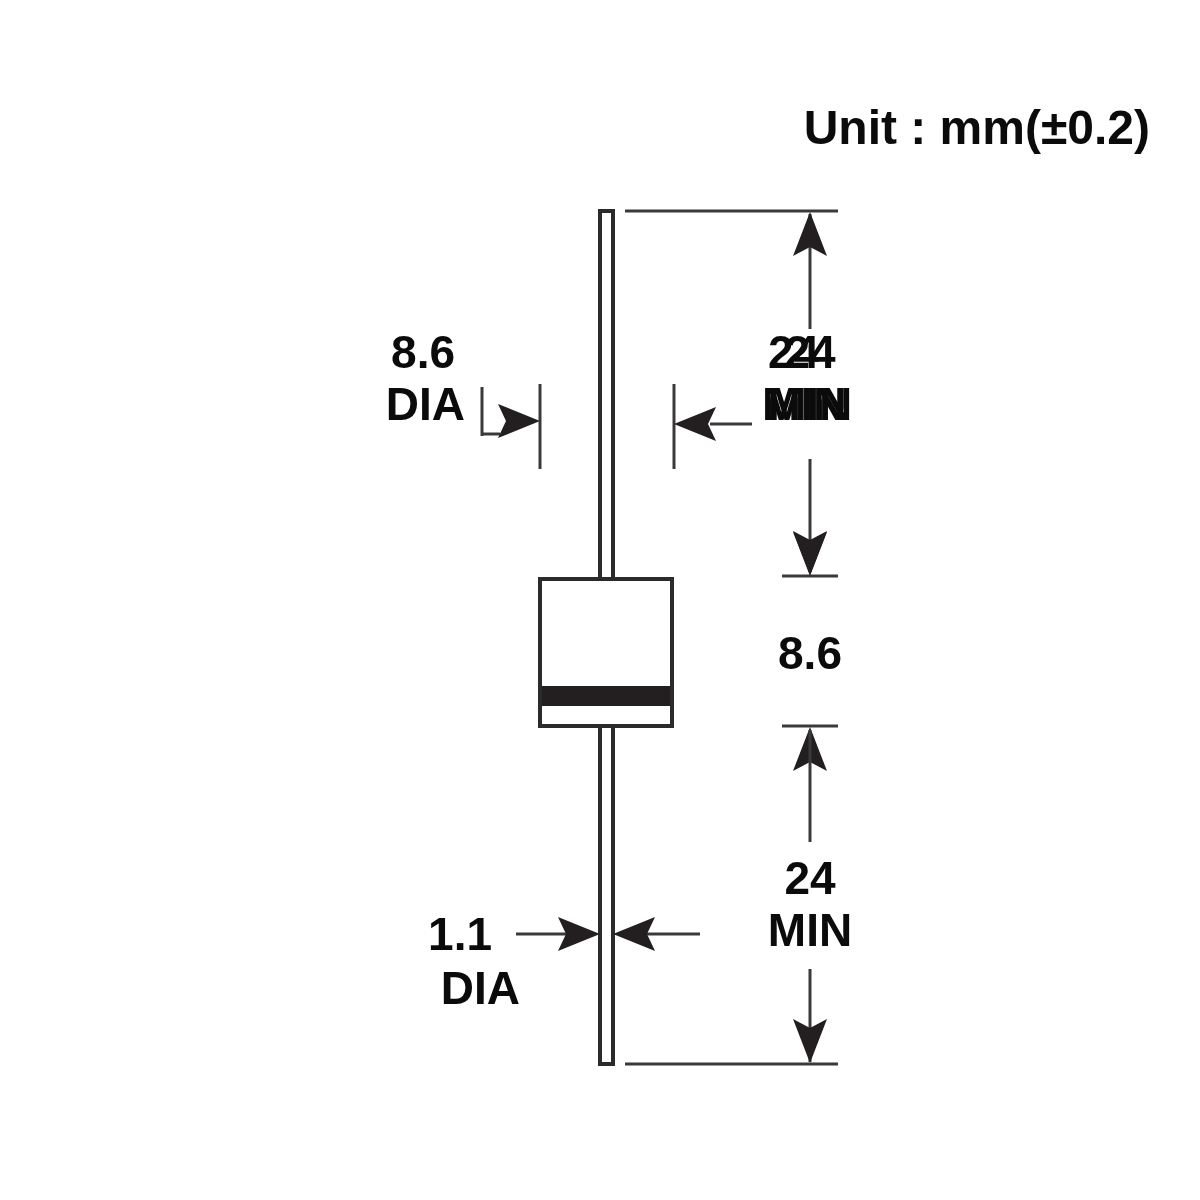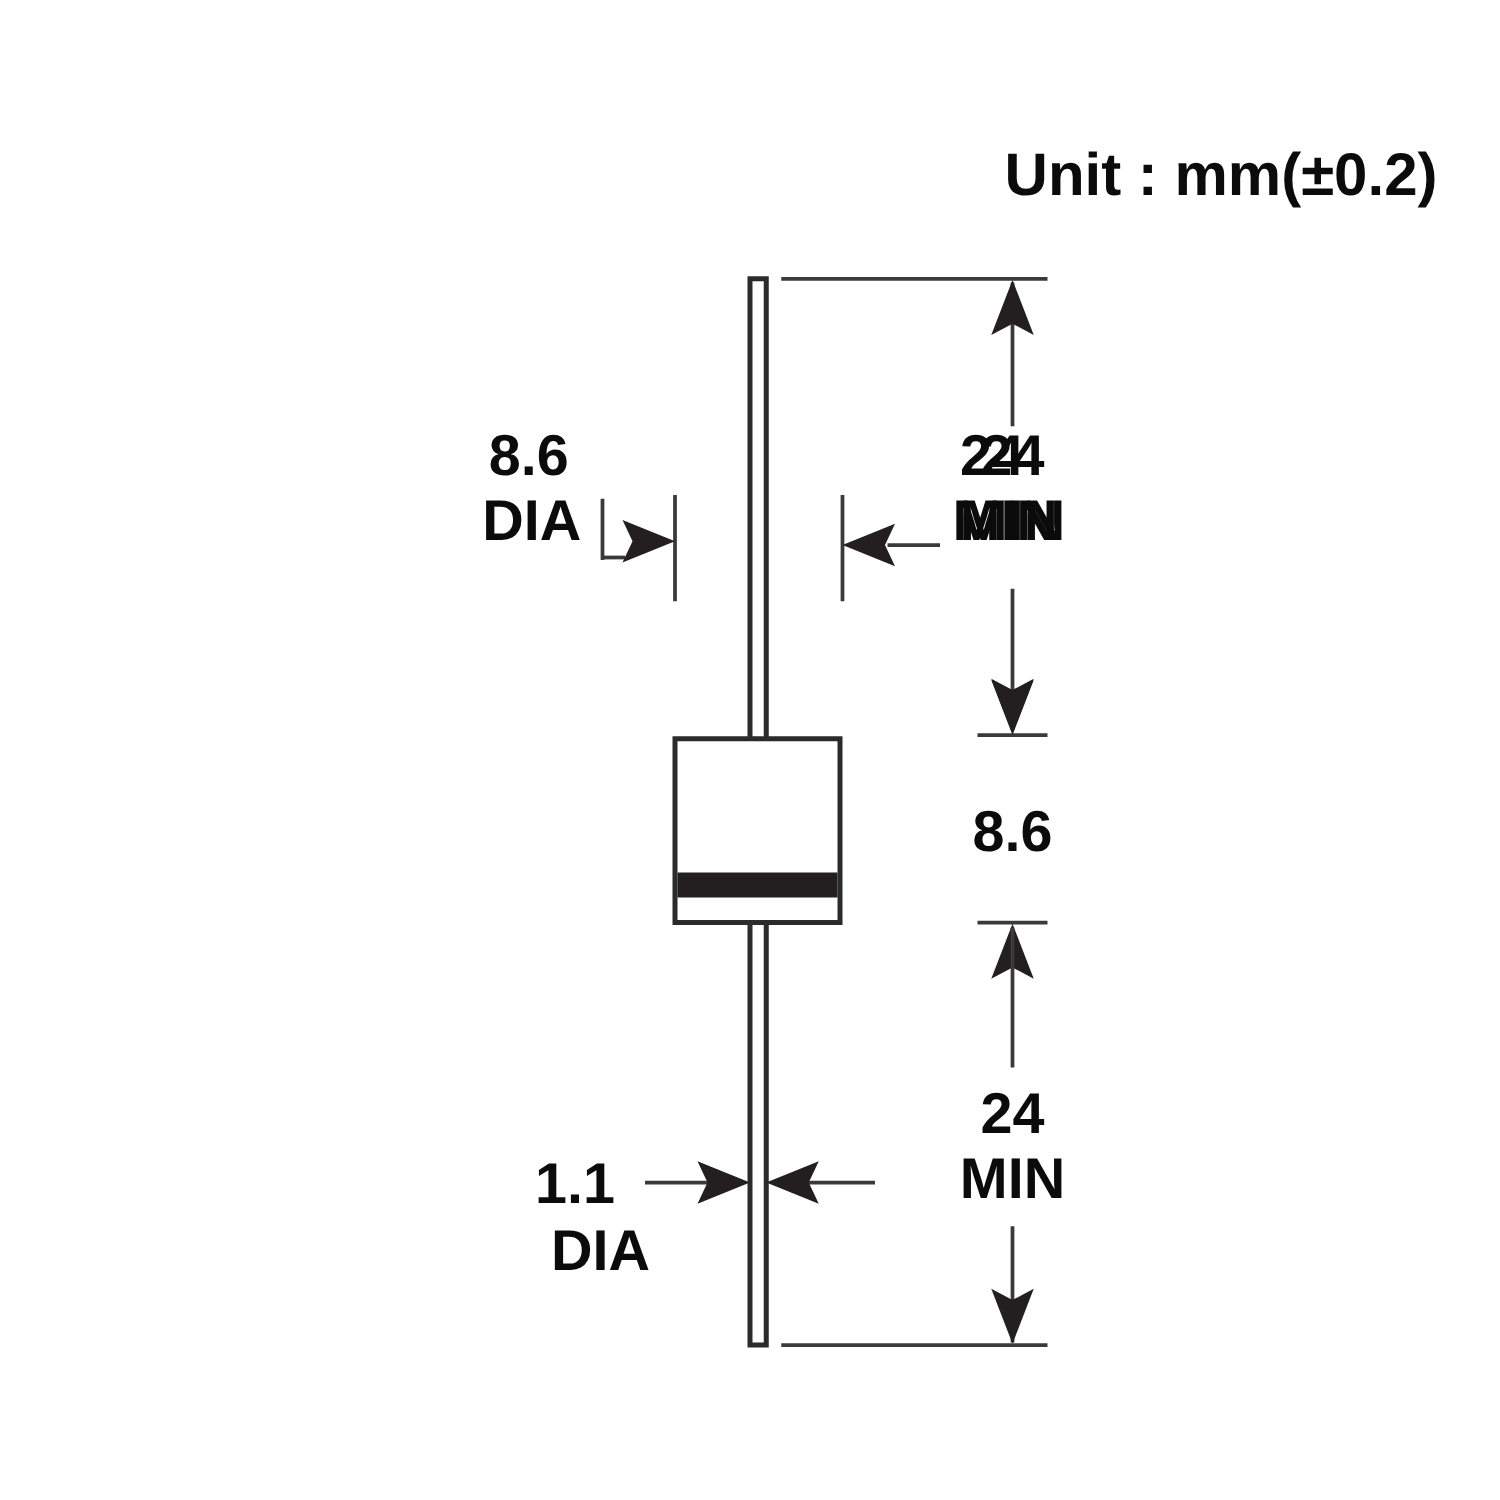--- a/index.html
+++ b/index.html
@@ -10,21 +10,21 @@
   body {
     width: 1200px;
     height: 1200px;
     font-family: "Liberation Sans", sans-serif;
     position: relative;
     overflow: hidden;
   }
   #diagram-root {
     position: absolute;
     left: 0;
-    top: 16px;
+    top: 4px;
     width: 1200px;
     height: 1070px;
   }
   svg.diagram {
     display: block;
     width: 1200px;
     height: 1200px;
   }
   .dim-text {
     font-family: "Liberation Sans", sans-serif;

